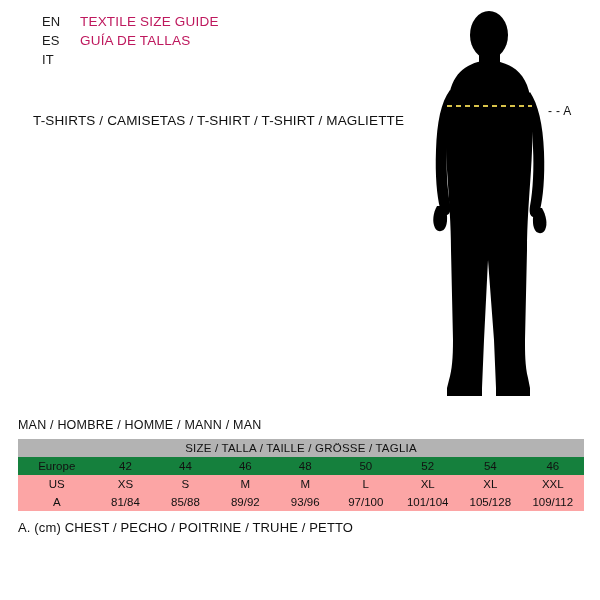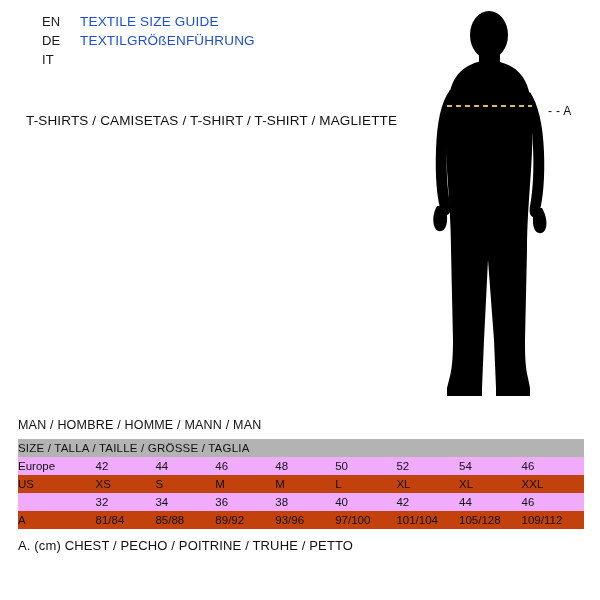--- a/index.html
+++ b/index.html
@@ -35,28 +35,28 @@
   }
   .lang-code {
     width: 38px;
     font-size: 13px;
     letter-spacing: 0.2px;
     color: #1a1a1a;
   }
   .lang-text {
     font-size: 13.5px;
     letter-spacing: 0.2px;
-    color: #1d4ed8;
+    color: #be185d;
     white-space: nowrap;
   }
 
   
   .garment-block {
     position: absolute;
-    left: 26px;
+    left: 33px;
     top: 111px;
     width: 420px;
   }
   .garment-line {
     font-size: 13.5px;
     letter-spacing: 0.15px;
     line-height: 19px;
     color: #111111;
     white-space: nowrap;
   }
@@ -96,40 +96,40 @@
     white-space: nowrap;
   }
   table.size-table {
     border-collapse: collapse;
     width: 566px;
     font-size: 11.5px;
     color: #111;
   }
   table.size-table th,
   table.size-table td {
-    text-align: left;
+    text-align: center;
     padding: 0;
     font-weight: normal;
     height: 18px;
     vertical-align: middle;
   }
   .row-header th {
     background: #b3b3b3;
     font-size: 11.5px;
     letter-spacing: 0.2px;
     padding-left: 3px;
     height: 19px;
   }
   .row-light td {
-    background: #f0abfc;
+    background: #15803d;
     padding-left: 3px;
     height: 18px;
   }
   .row-lighter td {
-    background: #c2410c;
+    background: #fca5a5;
     padding-left: 3px;
     height: 18px;
     margin-top: 20px;
   }
   .col-label { width: 88px; }
   .col-v { width: 68px; }
   .footnote {
     margin-top: 9px;
     font-size: 13px;
     letter-spacing: 0.15px;
@@ -141,22 +141,22 @@
 <body>
 
 <div class="page">
 
   <div class="lang-block">
     <div class="lang-row">
       <span class="lang-code">EN</span>
       <span class="lang-text">TEXTILE SIZE GUIDE</span>
     </div>
     <div class="lang-row">
-      <span class="lang-code">DE</span>
-      <span class="lang-text">TEXTILGRÖßENFÜHRUNG</span>
+      <span class="lang-code">ES</span>
+      <span class="lang-text">GUÍA DE TALLAS</span>
     </div>
     <div class="lang-row">
       <span class="lang-code">IT</span>
     </div>
   </div>
 
   <div class="garment-block">
     <div class="garment-line">T-SHIRTS / CAMISETAS / T-SHIRT / T-SHIRT / MAGLIETTE</div>
   </div>
 
@@ -239,31 +239,20 @@
           <td class="col-label">US</td>
           <td class="col-v">XS</td>
           <td class="col-v">S</td>
           <td class="col-v">M</td>
           <td class="col-v">M</td>
           <td class="col-v">L</td>
           <td class="col-v">XL</td>
           <td class="col-v">XL</td>
           <td class="col-v">XXL</td>
         </tr>
-        <tr class="row-light">
-          <td class="col-label"></td>
-          <td class="col-v">32</td>
-          <td class="col-v">34</td>
-          <td class="col-v">36</td>
-          <td class="col-v">38</td>
-          <td class="col-v">40</td>
-          <td class="col-v">42</td>
-          <td class="col-v">44</td>
-          <td class="col-v">46</td>
-        </tr>
         <tr class="row-lighter">
           <td class="col-label">A</td>
           <td class="col-v">81/84</td>
           <td class="col-v">85/88</td>
           <td class="col-v">89/92</td>
           <td class="col-v">93/96</td>
           <td class="col-v">97/100</td>
           <td class="col-v">101/104</td>
           <td class="col-v">105/128</td>
           <td class="col-v">109/112</td>

